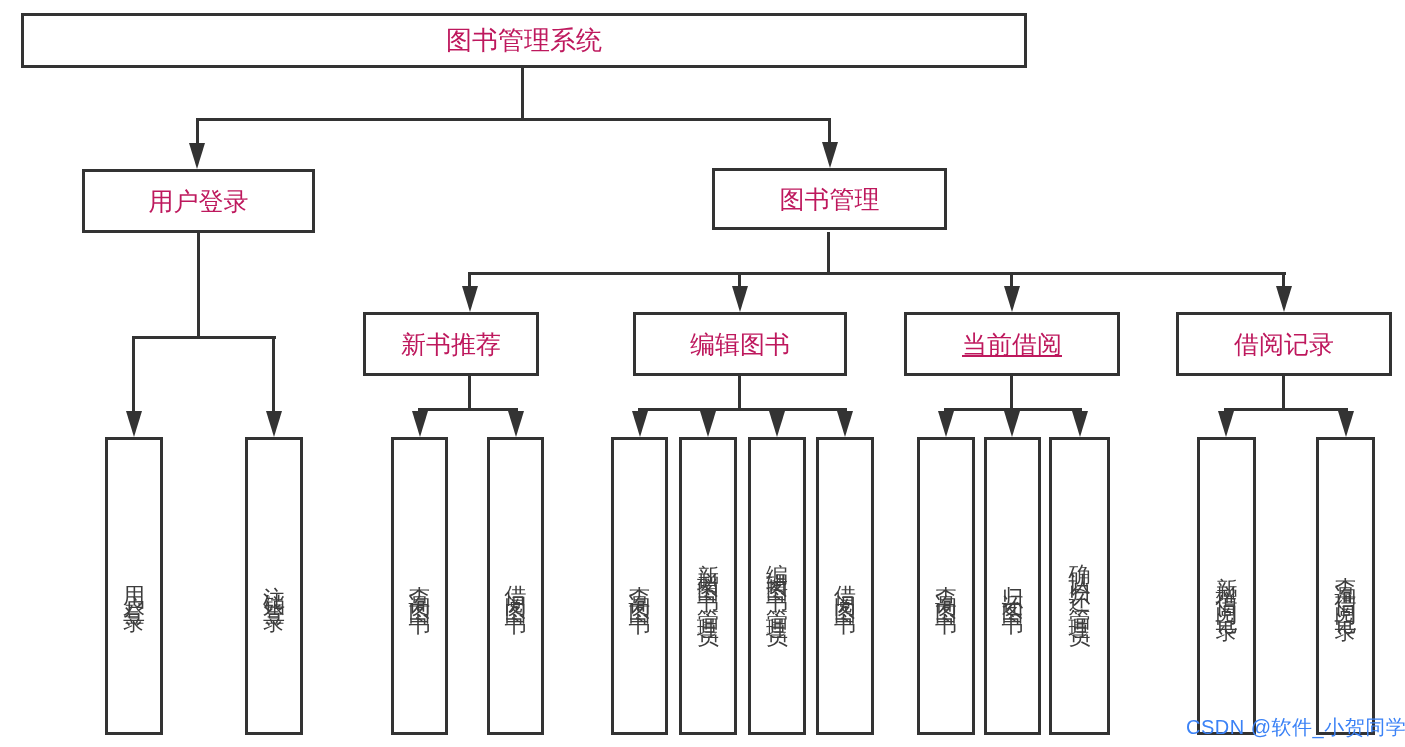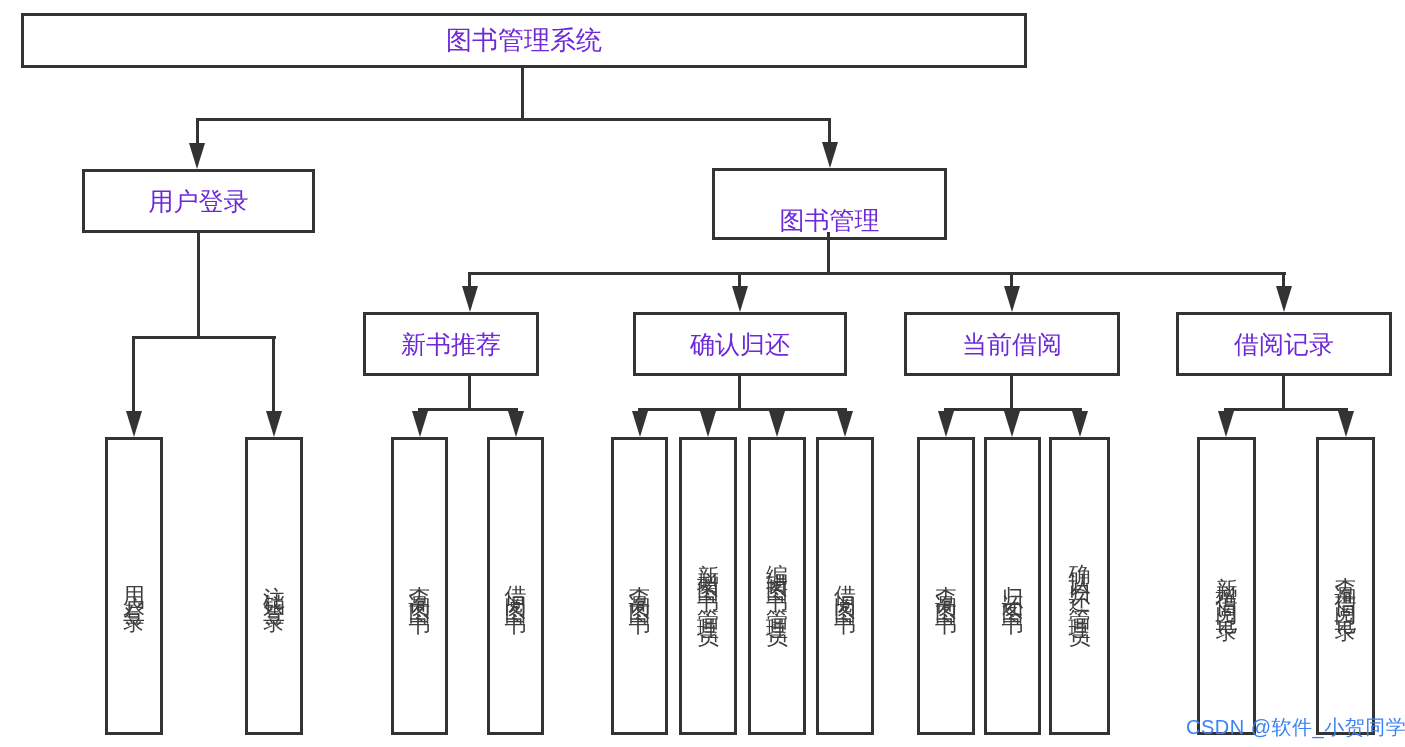--- a/index.html
+++ b/index.html
@@ -3,21 +3,21 @@
 <meta charset="utf-8">
 <style>
   html,body{margin:0;padding:0;background:#ffffff;}
   #stage{
     position:relative;width:1405px;height:747px;background:#ffffff;overflow:hidden;
     font-family:"Liberation Sans",sans-serif;color:#3d3d3d;
   }
   .box{
     position:absolute;box-sizing:border-box;border:3px solid #333333;background:#ffffff;
     display:flex;align-items:center;justify-content:center;
-    font-size:25px;color:#6d28d9;white-space:nowrap;
+    font-size:25px;color:#be185d;white-space:nowrap;
   }
   .box.root{font-size:26px;}
   .leaf{
     position:absolute;box-sizing:border-box;border:3px solid #333333;background:#ffffff;
     top:437px;height:298px;
     display:flex;align-items:center;justify-content:center;
   }
   .leaf span{
     writing-mode:vertical-rl;text-orientation:mixed;
     font-size:22px;letter-spacing:9px;line-height:1;color:#3d3d3d;
@@ -39,31 +39,31 @@
 
 <div id="stage">
 
   <div class="box root" style="left:21px;top:13px;width:1006px;height:55px;">
     <span>图书管理系统</span>
   </div>
 
   <div class="box" style="left:82px;top:169px;width:233px;height:64px;">
     <span>用户登录</span>
   </div>
-  <div class="box" style="left:712px;top:168px;width:235px;height:72px;align-items:flex-end;">
+  <div class="box" style="left:712px;top:168px;width:235px;height:62px;">
     <span>图书管理</span>
   </div>
 
   <div class="box" style="left:363px;top:312px;width:176px;height:64px;">
     <span>新书推荐</span>
   </div>
   <div class="box" style="left:633px;top:312px;width:214px;height:64px;">
-    <span>确认归还</span>
+    <span>编辑图书</span>
   </div>
-  <div class="box" style="left:904px;top:312px;width:216px;height:64px;">
+  <div class="box" style="left:904px;top:312px;width:216px;height:64px;text-decoration:underline;">
     <span>当前借阅</span>
   </div>
   <div class="box" style="left:1176px;top:312px;width:216px;height:64px;">
     <span>借阅记录</span>
   </div>
 
   <div class="leaf" style="left:105px;width:58px;">
     <span>用户登录</span>
   </div>
   <div class="leaf" style="left:245px;width:58px;">

